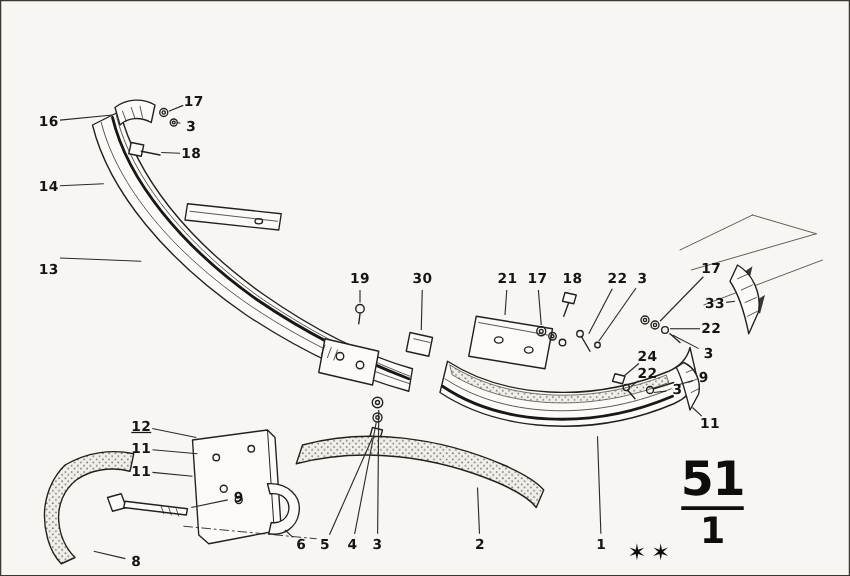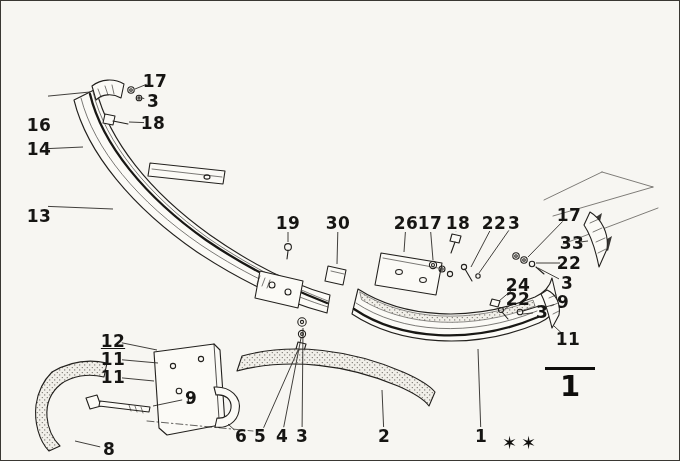--- a/index.html
+++ b/index.html
@@ -15,21 +15,21 @@
     border: 1px solid #3a3833;
   }
   .drawing, .leaders {
     position: absolute; left: 0; top: 0; width: 680px; height: 461px;
   }
   .leaders { pointer-events: none; }
   .leaders line { stroke: #2c2a27; stroke-width: 0.9; }
   .callouts { position: absolute; left: 0; top: 0; width: 680px; height: 461px; }
   .callout {
     position: absolute; transform: translate(-50%, -50%);
-    font-size: 17px; font-weight: 700; color: #161513;
+    font-size: 11px; font-weight: 700; color: #161513;
     letter-spacing: 0.3px; white-space: nowrap;
   }
   .legend {
     position: absolute; left: 543px; top: 363px; width: 52px;
     text-align: center; color: #0e0d0b;
   }
   .legend-main { font-size: 38px; font-weight: 800; line-height: 1; letter-spacing: -1px; }
   .legend-rule { border-top: 3.5px solid #0e0d0b; margin: 3px 1px 2px 1px; }
   .legend-page { font-size: 29px; font-weight: 800; line-height: 1; }
   .stars {
@@ -229,29 +229,29 @@
       <line x1="99.2" y1="445.9" x2="74" y2="440"></line>
       <line x1="233.4" y1="428.9" x2="227" y2="423"></line>
       <line x1="262.6" y1="426.8" x2="297" y2="349"></line>
       <line x1="282.7" y1="426.2" x2="300" y2="337"></line>
       <line x1="301.1" y1="426.0" x2="302" y2="327"></line>
       <line x1="382.6" y1="426.0" x2="381" y2="389"></line>
       <line x1="479.7" y1="426.0" x2="477" y2="348"></line>
     </svg>
 
   <div class="callouts" id="callout-layer">
-      <span class="callout" style="left: 38px; top: 96px; margin-top: 28px;">16</span>
+      <span class="callout" style="left: 38px; top: 96px;">16</span>
       <span class="callout" style="left: 154px; top: 80px;">17</span>
       <span class="callout" style="left: 152px; top: 100px;">3</span>
       <span class="callout" style="left: 152px; top: 122px;">18</span>
       <span class="callout" style="left: 38px; top: 148px;">14</span>
       <span class="callout" style="left: 38px; top: 205px; margin-top: 10px;">13</span>
       <span class="callout" style="left: 287px; top: 222px; text-align: right;">19</span>
       <span class="callout" style="left: 337px; top: 222px;">30</span>
-      <span class="callout" style="left: 405px; top: 222px;">26</span>
+      <span class="callout" style="left: 405px; top: 222px;">21</span>
       <span class="callout" style="left: 429px; top: 222px;">17</span>
       <span class="callout" style="left: 457px; top: 222px;">18</span>
       <span class="callout" style="left: 493px; top: 222px;">22</span>
       <span class="callout" style="left: 513px; top: 222px;">3</span>
       <span class="callout" style="left: 568px; top: 214px;">17</span>
       <span class="callout" style="left: 571px; top: 242px;">33</span>
       <span class="callout" style="left: 568px; top: 262px;">22</span>
       <span class="callout" style="left: 566px; top: 282px;">3</span>
       <span class="callout" style="left: 517px; top: 284px;">24</span>
       <span class="callout" style="left: 517px; top: 298px;">22</span>
@@ -265,19 +265,20 @@
       <span class="callout" style="left: 108px; top: 448px;">8</span>
       <span class="callout" style="left: 240px; top: 435px;">6</span>
       <span class="callout" style="left: 259px; top: 435px;">5</span>
       <span class="callout" style="left: 281px; top: 435px;">4</span>
       <span class="callout" style="left: 301px; top: 435px;">3</span>
       <span class="callout" style="left: 383px; top: 435px;">2</span>
       <span class="callout" style="left: 480px; top: 435px;">1</span>
     </div>
 
   <div class="legend">
+    <div class="legend-main">51</div>
     <div class="legend-rule"></div>
     <div class="legend-page">1</div>
   </div>
 
   <div class="stars">✶✶</div>
 
 </div>
 
 </body></html>

